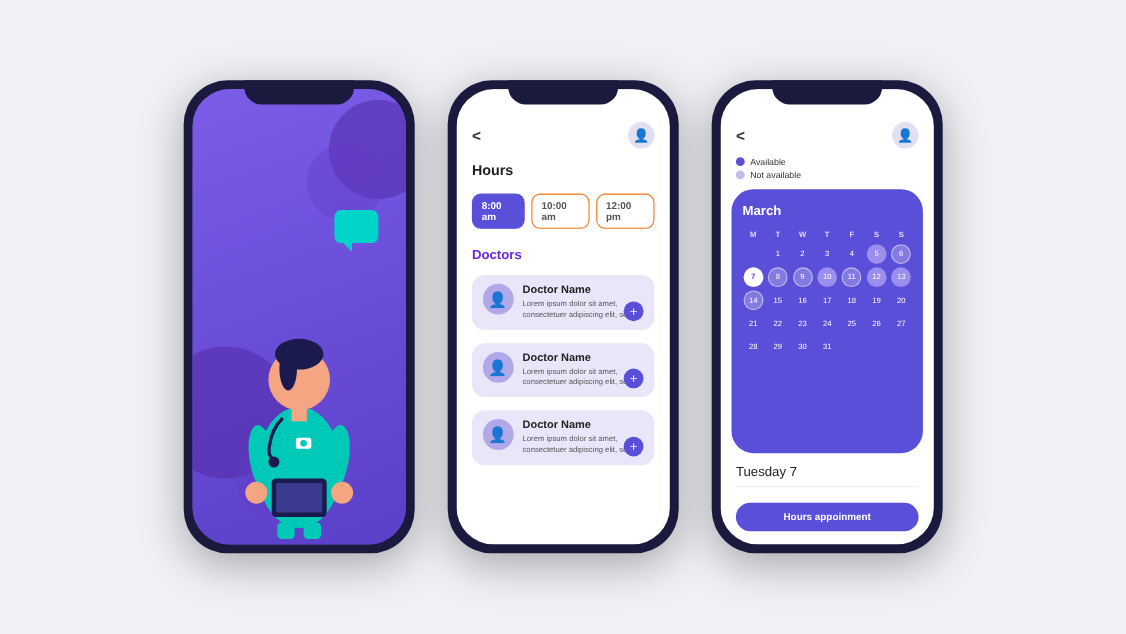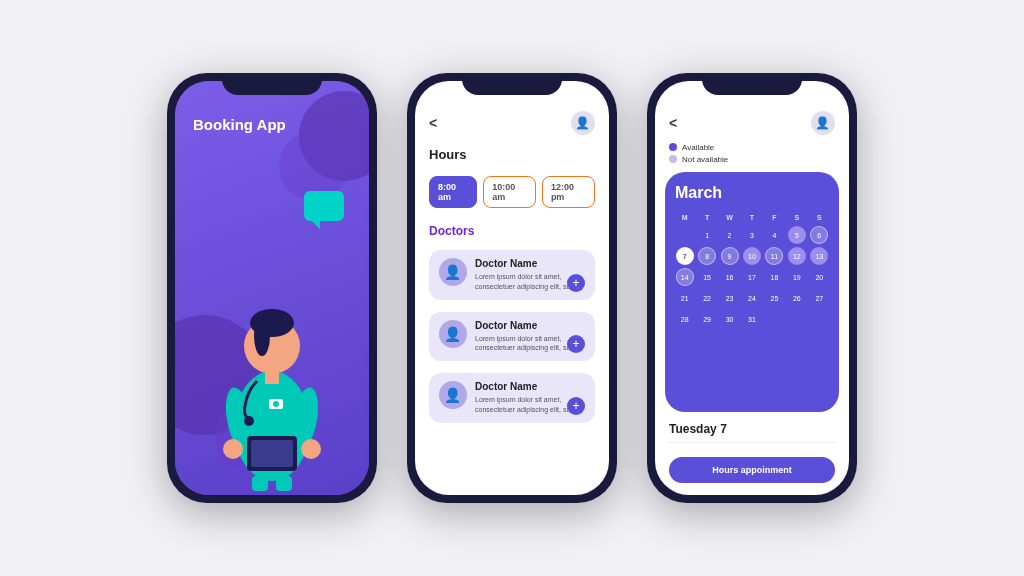--- a/index.html
+++ b/index.html
@@ -260,21 +260,21 @@
 
     .calendar-section {
       background: #5a4fd8;
       border-radius: 20px;
       margin: 0 10px;
       padding: 12px 10px;
       flex: 1;
     }
     .month-title {
       color: white;
-      font-size: 16px;
+      font-size: 12px;
       font-weight: bold;
       margin-bottom: 10px;
     }
     .cal-grid {
       display: grid;
       grid-template-columns: repeat(7, 1fr);
       gap: 3px;
     }
     .cal-header-cell {
       color: rgba(255,255,255,0.8);
@@ -308,21 +308,21 @@
     .cal-cell.highlighted {
       background: #9b8eee;
     }
     .cal-cell.empty { background: transparent; }
 
     .bottom-section {
       padding: 10px 14px 12px;
     }
     .selected-date {
       font-size: 12px;
-      font-weight: bold;
+      font-weight: normal;
       color: #222;
       margin-bottom: 6px;
       padding-bottom: 6px;
       border-bottom: 1px solid #eee;
     }
     .book-btn {
       background: #5a4fd8;
       color: white;
       border: none;
       border-radius: 20px;
@@ -339,21 +339,20 @@
 
 <div class="phone phone1">
   <div class="phone-notch"></div>
   <div class="phone-inner">
     <div class="screen1">
       <div class="blob blob1"></div>
       <div class="blob blob2"></div>
       <div class="blob blob3"></div>
       <div class="blob blob4"></div>
       <div class="speech-bubble"></div>
-      <div class="screen1-title">Booking App</div>
 
       <div class="doctor-illustration">
         <svg width="150" height="240" viewBox="0 0 150 240" xmlns="http://www.w3.org/2000/svg">
 
           <ellipse cx="75" cy="175" rx="38" ry="55" fill="#00c9b8"></ellipse>
 
           <circle cx="75" cy="95" r="28" fill="#f4a582"></circle>
 
           <ellipse cx="75" cy="72" rx="22" ry="14" fill="#1a1a4e"></ellipse>
           <ellipse cx="65" cy="85" rx="8" ry="20" fill="#1a1a4e"></ellipse>

